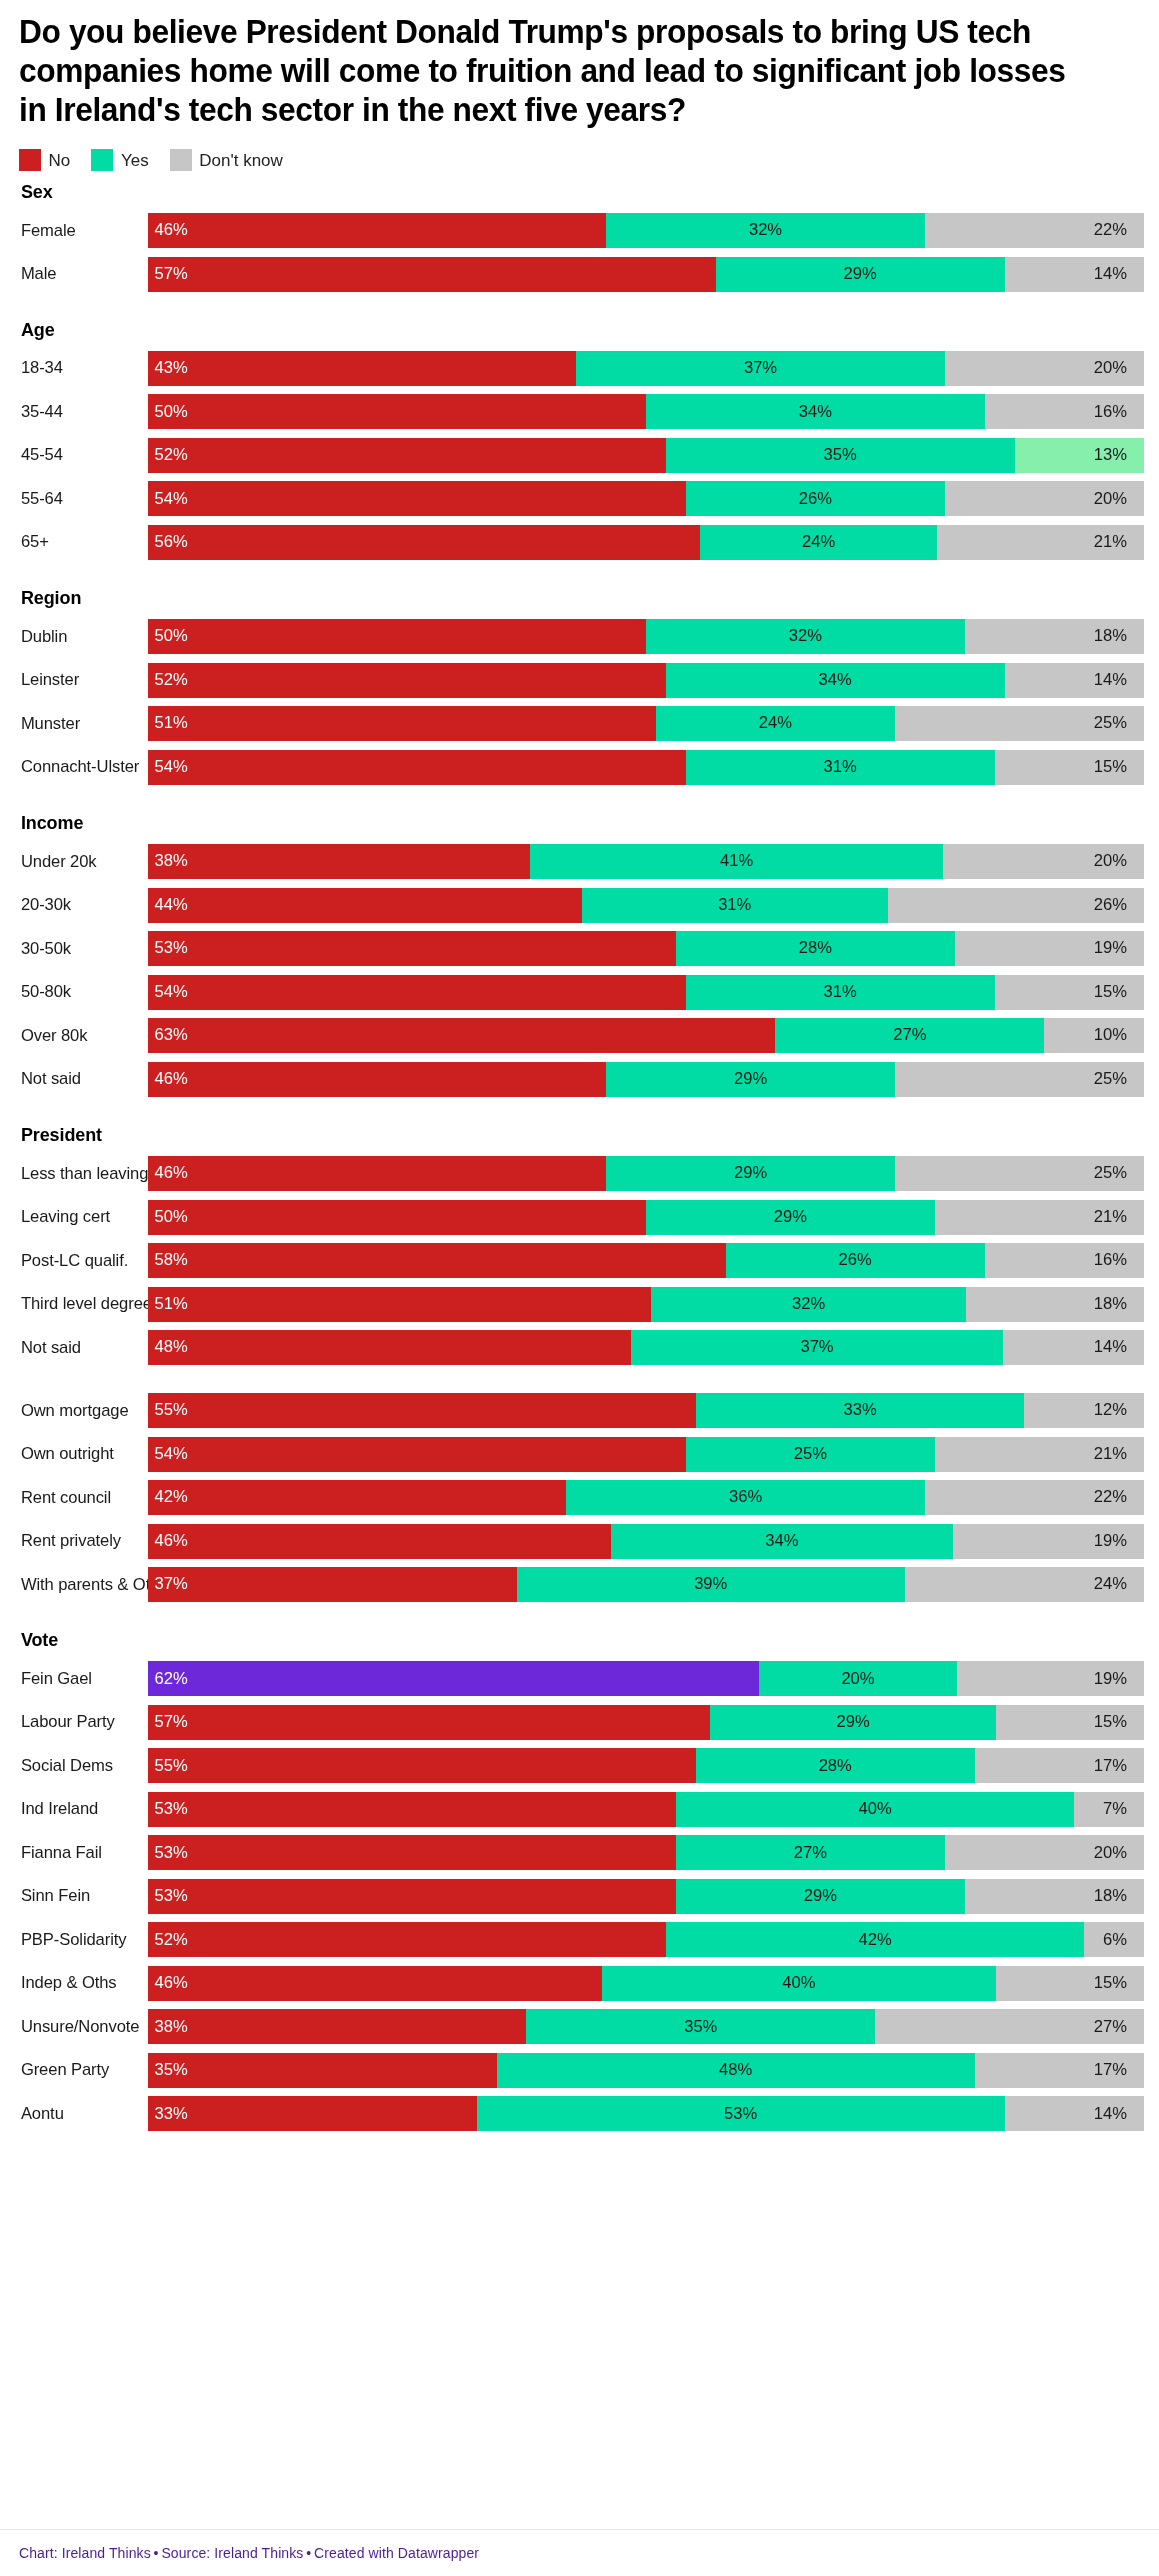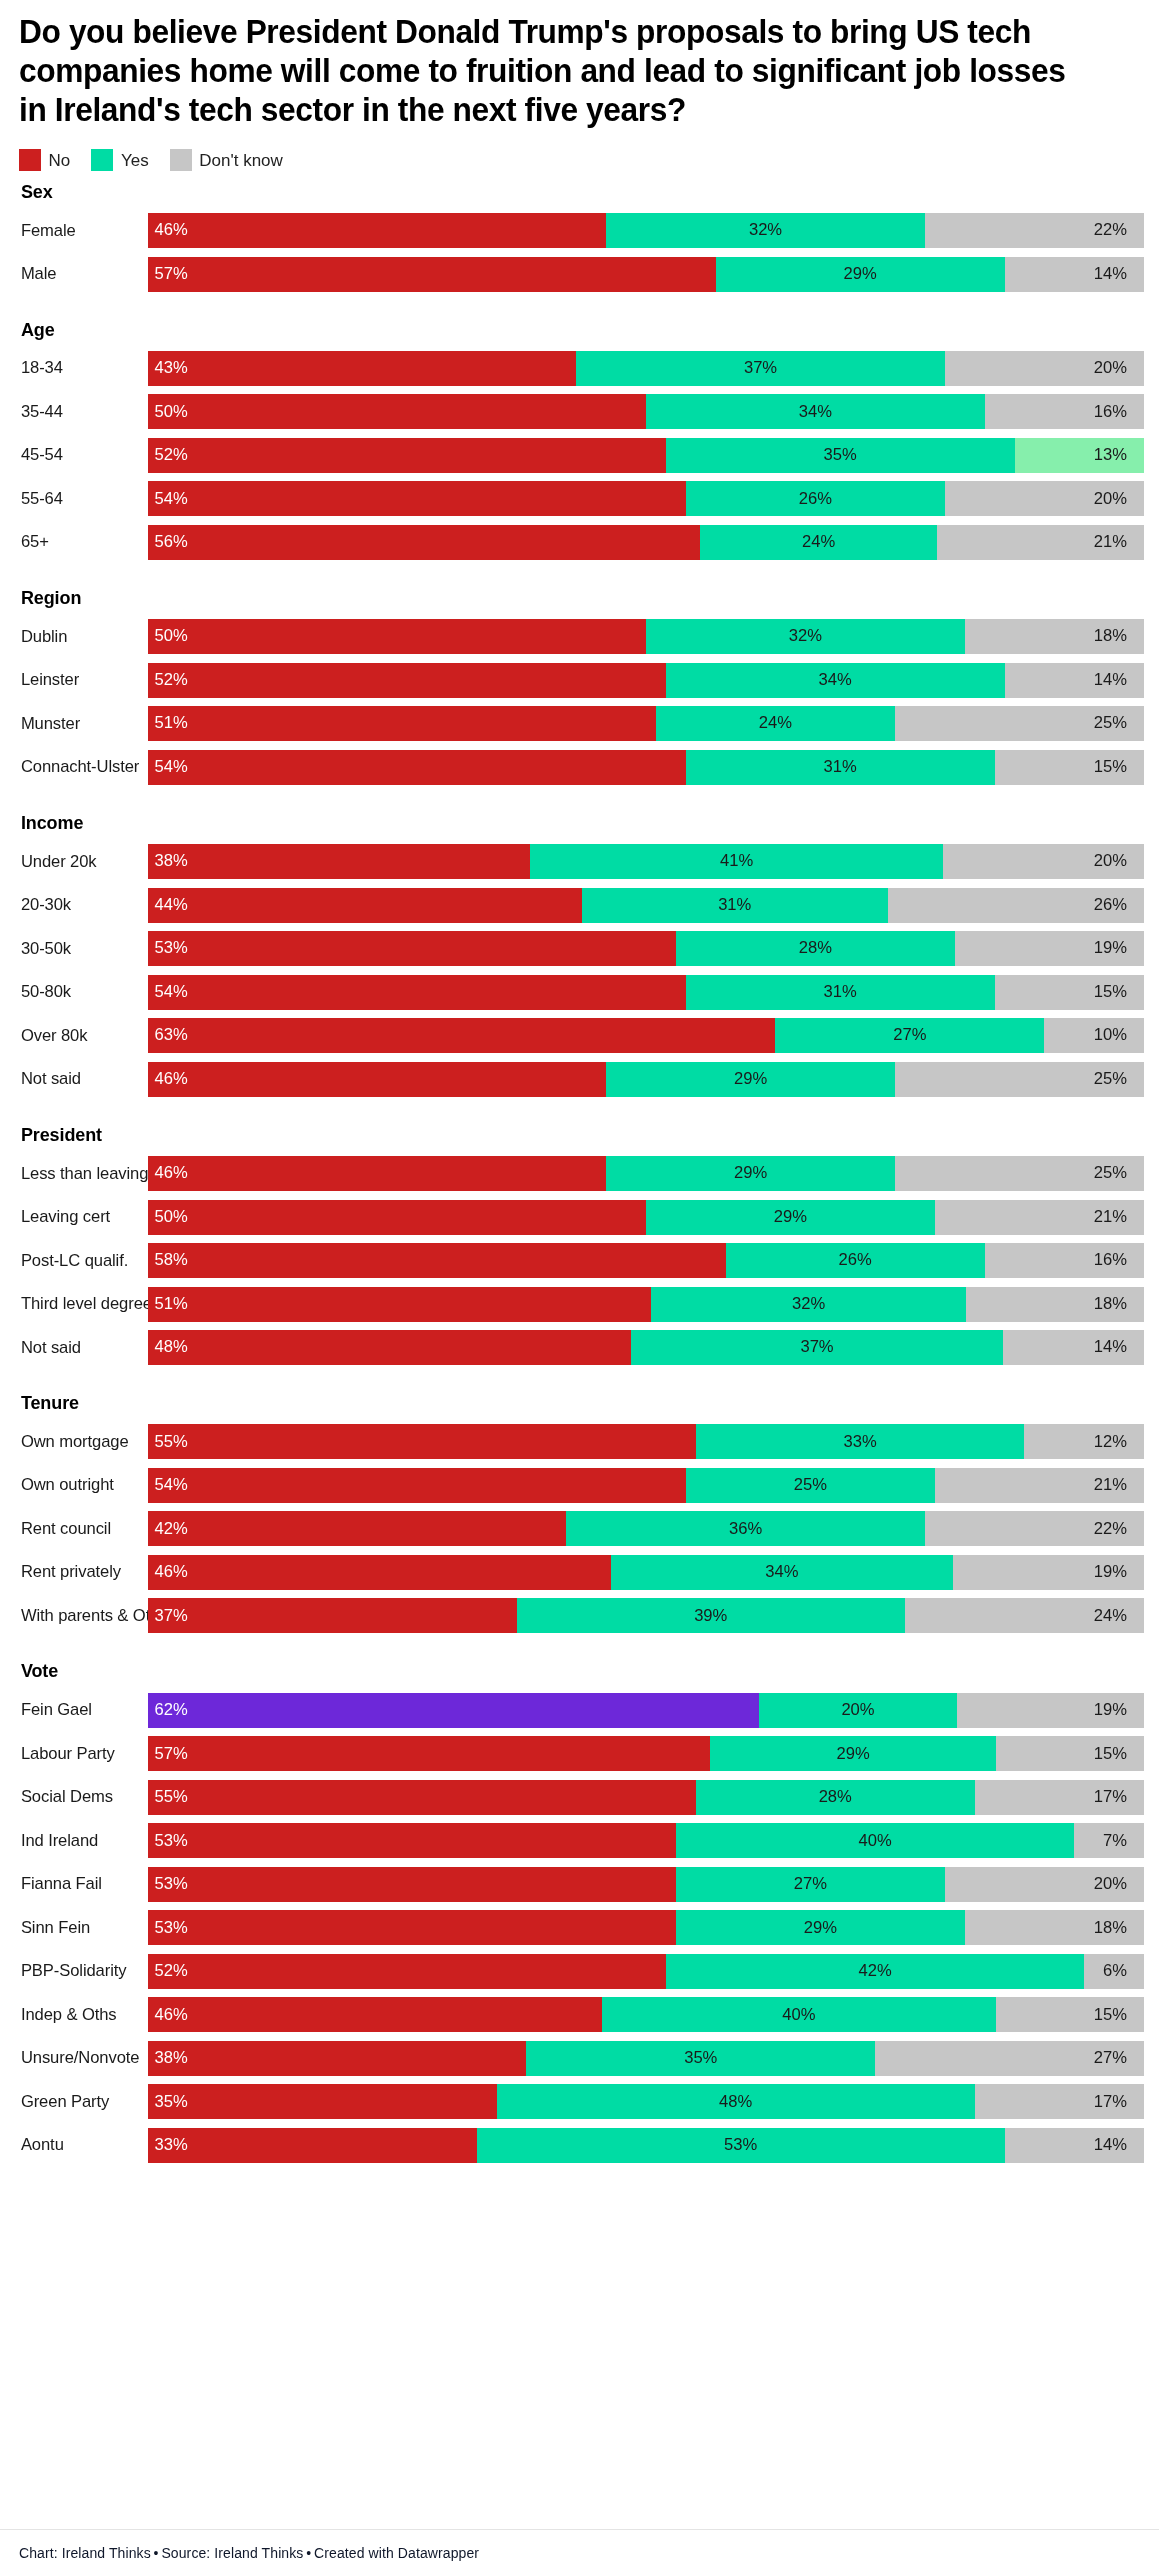--- a/index.html
+++ b/index.html
@@ -135,21 +135,21 @@
 
   
   .footer {
     position: absolute;
     left: 0;
     bottom: 0;
     width: 100%;
     border-top: 0.9px solid #e4e4e4;
     padding: 15px 19px 15px 19px;
     font-size: 14px;
-    color: #0f172a;
+    color: #4c1d95;
     letter-spacing: 0.1px;
   }
   .footer-sep { padding: 0 2.8px; }
 </style>
 </head>
 <body>
 
 <div id="chart-root">
 
   <div class="title-block">
@@ -489,21 +489,20 @@
             <div class="seg seg-yes" style="flex: 0 0 37.3737%; background: rgb(0, 220, 164);">
               <span>37%</span>
             </div>
             <div class="seg seg-dk" style="flex: 0 0 14.1414%; background: rgb(198, 198, 198);">
               <span>14%</span>
             </div>
           </div>
         </div>
       </div>
       <div class="group">
-        <div class="group-title">Tenure</div>
         <div class="row">
           <div class="row-label">Own mortgage</div>
           <div class="bar-track">
             <div class="seg seg-no" style="flex: 0 0 55%; background: rgb(204, 31, 31);">
               <span>55%</span>
             </div>
             <div class="seg seg-yes" style="flex: 0 0 33%; background: rgb(0, 220, 164);">
               <span>33%</span>
             </div>
             <div class="seg seg-dk" style="flex: 0 0 12%; background: rgb(198, 198, 198);">

